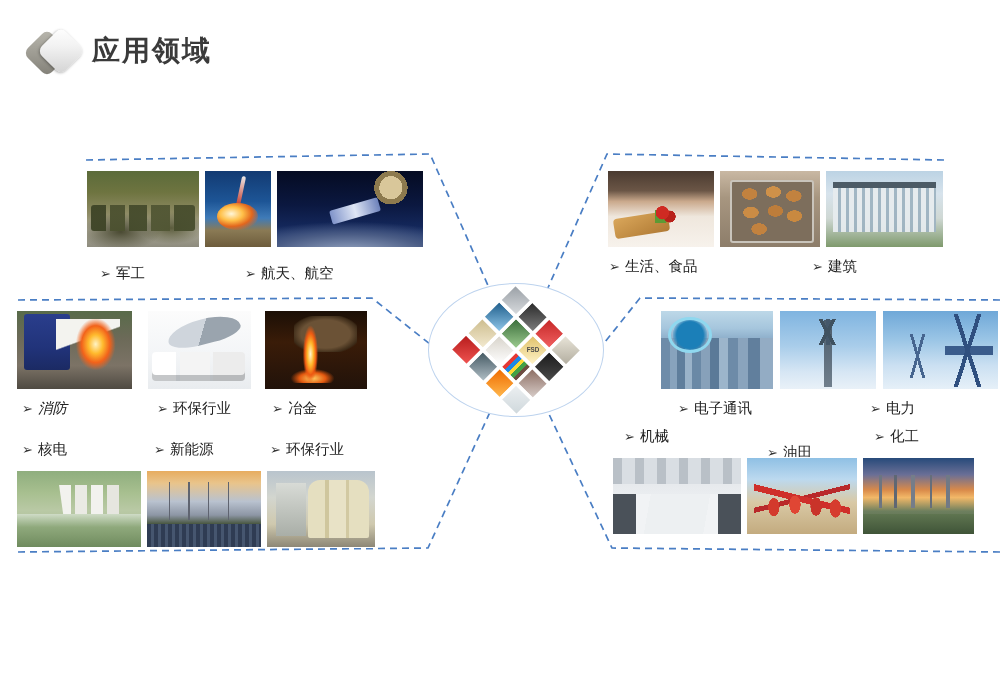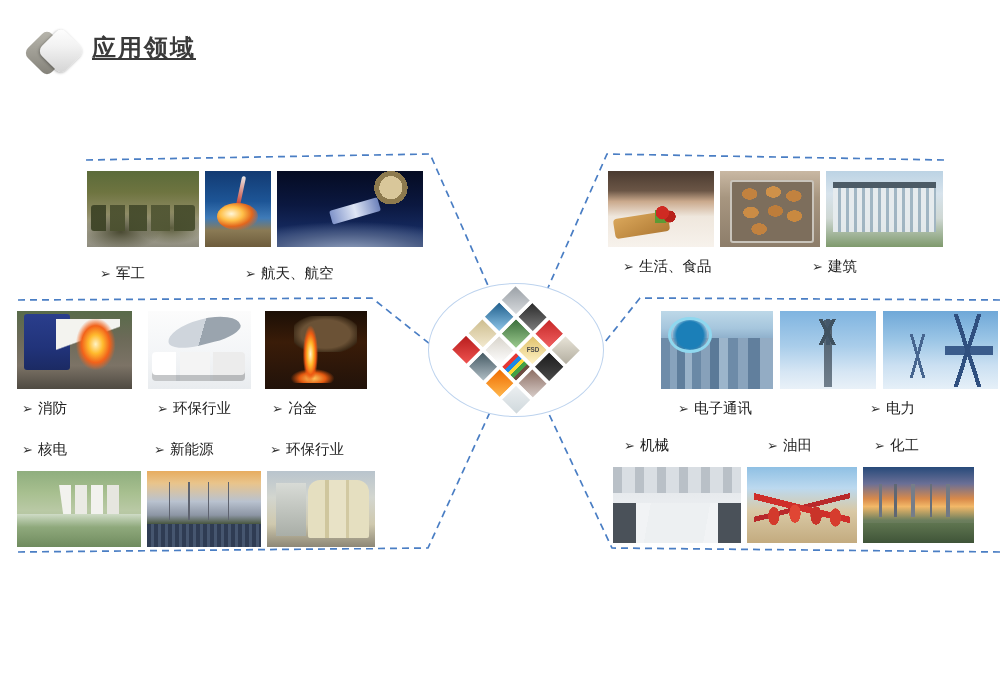--- a/index.html
+++ b/index.html
@@ -22,23 +22,22 @@
     left: 2px; top: 10px;
     background: linear-gradient(135deg,#b9b7ae 0%, #9c9a91 55%, #807e76 100%);
   }
   #logo-mark .dia.front {
     left: 16px; top: 8px;
     background: linear-gradient(135deg,#ffffff 0%, #f2f2f2 40%, #d2d2d2 100%);
     box-shadow: 0 1px 3px rgba(0,0,0,.35);
   }
   #page-title {
     position: absolute; left: 92px; top: 32px;
-    font-size: 24px; font-weight: bold; color: #3a3a3a;
+    font-size: 28px; font-weight: bold; color: #3a3a3a;
     letter-spacing: 2px;
-    text-decoration: underline;
   }
   #brand {
     position: absolute; right: 30px; top: 34px;
     font-size: 30px; font-weight: bold; font-style: italic;
     color: #0c62bd; letter-spacing: 1px;
   }
 
   
   #connectors { position: absolute; left: 0; top: 0; width: 1000px; height: 692px; pointer-events: none; }
 
@@ -359,39 +358,39 @@
           <span class="ph ph-kitchen"></span>
         </div>
       <div class="thumb" style="width:102px;height:78px;margin-left:4px;">
           <span class="ph ph-bake"></span>
         </div>
       <div class="thumb" style="width:119px;height:78px;margin-left:4px;">
           <span class="ph ph-building"></span>
         </div>
     </div>
     <div class="labels" style="margin-top:9px;">
-      <div class="label" style="left:16px;text-align:center;"><span class="bullet">➢</span><span>生活、食品</span></div>
+      <div class="label" style="left:2px;text-align:center;"><span class="bullet">➢</span><span>生活、食品</span></div>
       <div class="label" style="left:205px;"><span class="bullet">➢</span><span>建筑</span></div>
     </div>
   </div>
 
   <div class="group" id="g-mid-left" style="left:16px; top:310px; width:356px;">
     <div class="row-imgs">
       <div class="thumb" style="width:117px;height:80px;">
           <span class="ph ph-fire"></span>
         </div>
       <div class="thumb" style="width:105px;height:80px;margin-left:14px;">
           <span class="ph ph-transport"></span>
         </div>
       <div class="thumb" style="width:104px;height:80px;margin-left:12px;">
           <span class="ph ph-metal"></span>
         </div>
     </div>
     <div class="labels" style="margin-top:9px;">
-      <div class="label" style="left:6px;"><span class="bullet">➢</span><span>消防</span></div>
+      <div class="label" style="left:6px;font-style:italic;"><span class="bullet">➢</span><span>消防</span></div>
       <div class="label" style="left:141px;"><span class="bullet">➢</span><span>环保行业</span></div>
       <div class="label" style="left:256px;"><span class="bullet">➢</span><span>冶金</span></div>
     </div>
   </div>
 
   <div class="group" id="g-bottom-left" style="left:16px; top:440px; width:360px;">
     <div class="labels">
       <div class="label" style="left:6px;"><span class="bullet">➢</span><span>核电</span></div>
       <div class="label" style="left:138px;"><span class="bullet">➢</span><span>新能源</span></div>
       <div class="label" style="left:254px;"><span class="bullet">➢</span><span>环保行业</span></div>
@@ -420,24 +419,24 @@
       <div class="thumb" style="width:117px;height:80px;margin-left:5px;">
           <span class="ph ph-power"></span>
         </div>
     </div>
     <div class="labels" style="margin-top:9px;">
       <div class="label" style="left:18px;"><span class="bullet">➢</span><span>电子通讯</span></div>
       <div class="label" style="left:210px;"><span class="bullet">➢</span><span>电力</span></div>
     </div>
   </div>
 
-  <div class="group" id="g-bottom-right" style="left:612px; top:436px; width:365px;text-align:center;">
+  <div class="group" id="g-bottom-right" style="left:612px; top:427px; width:365px;text-align:center;">
     <div class="labels">
       <div class="label" style="left:12px;"><span class="bullet">➢</span><span>机械</span></div>
-      <div class="label" style="left:155px;"><span class="bullet">➢</span><span>油田</span></div>
+      <div class="label" style="left:155px;margin-top:16px;"><span class="bullet">➢</span><span>油田</span></div>
       <div class="label" style="left:262px;"><span class="bullet">➢</span><span>化工</span></div>
     </div>
     <div class="row-imgs" style="margin-top:8px;">
       <div class="thumb" style="width:130px;height:78px;">
           <span class="ph ph-factory"></span>
         </div>
       <div class="thumb" style="width:112px;height:78px;margin-left:4px;">
           <span class="ph ph-oil"></span>
         </div>
       <div class="thumb" style="width:113px;height:78px;margin-left:4px;">

